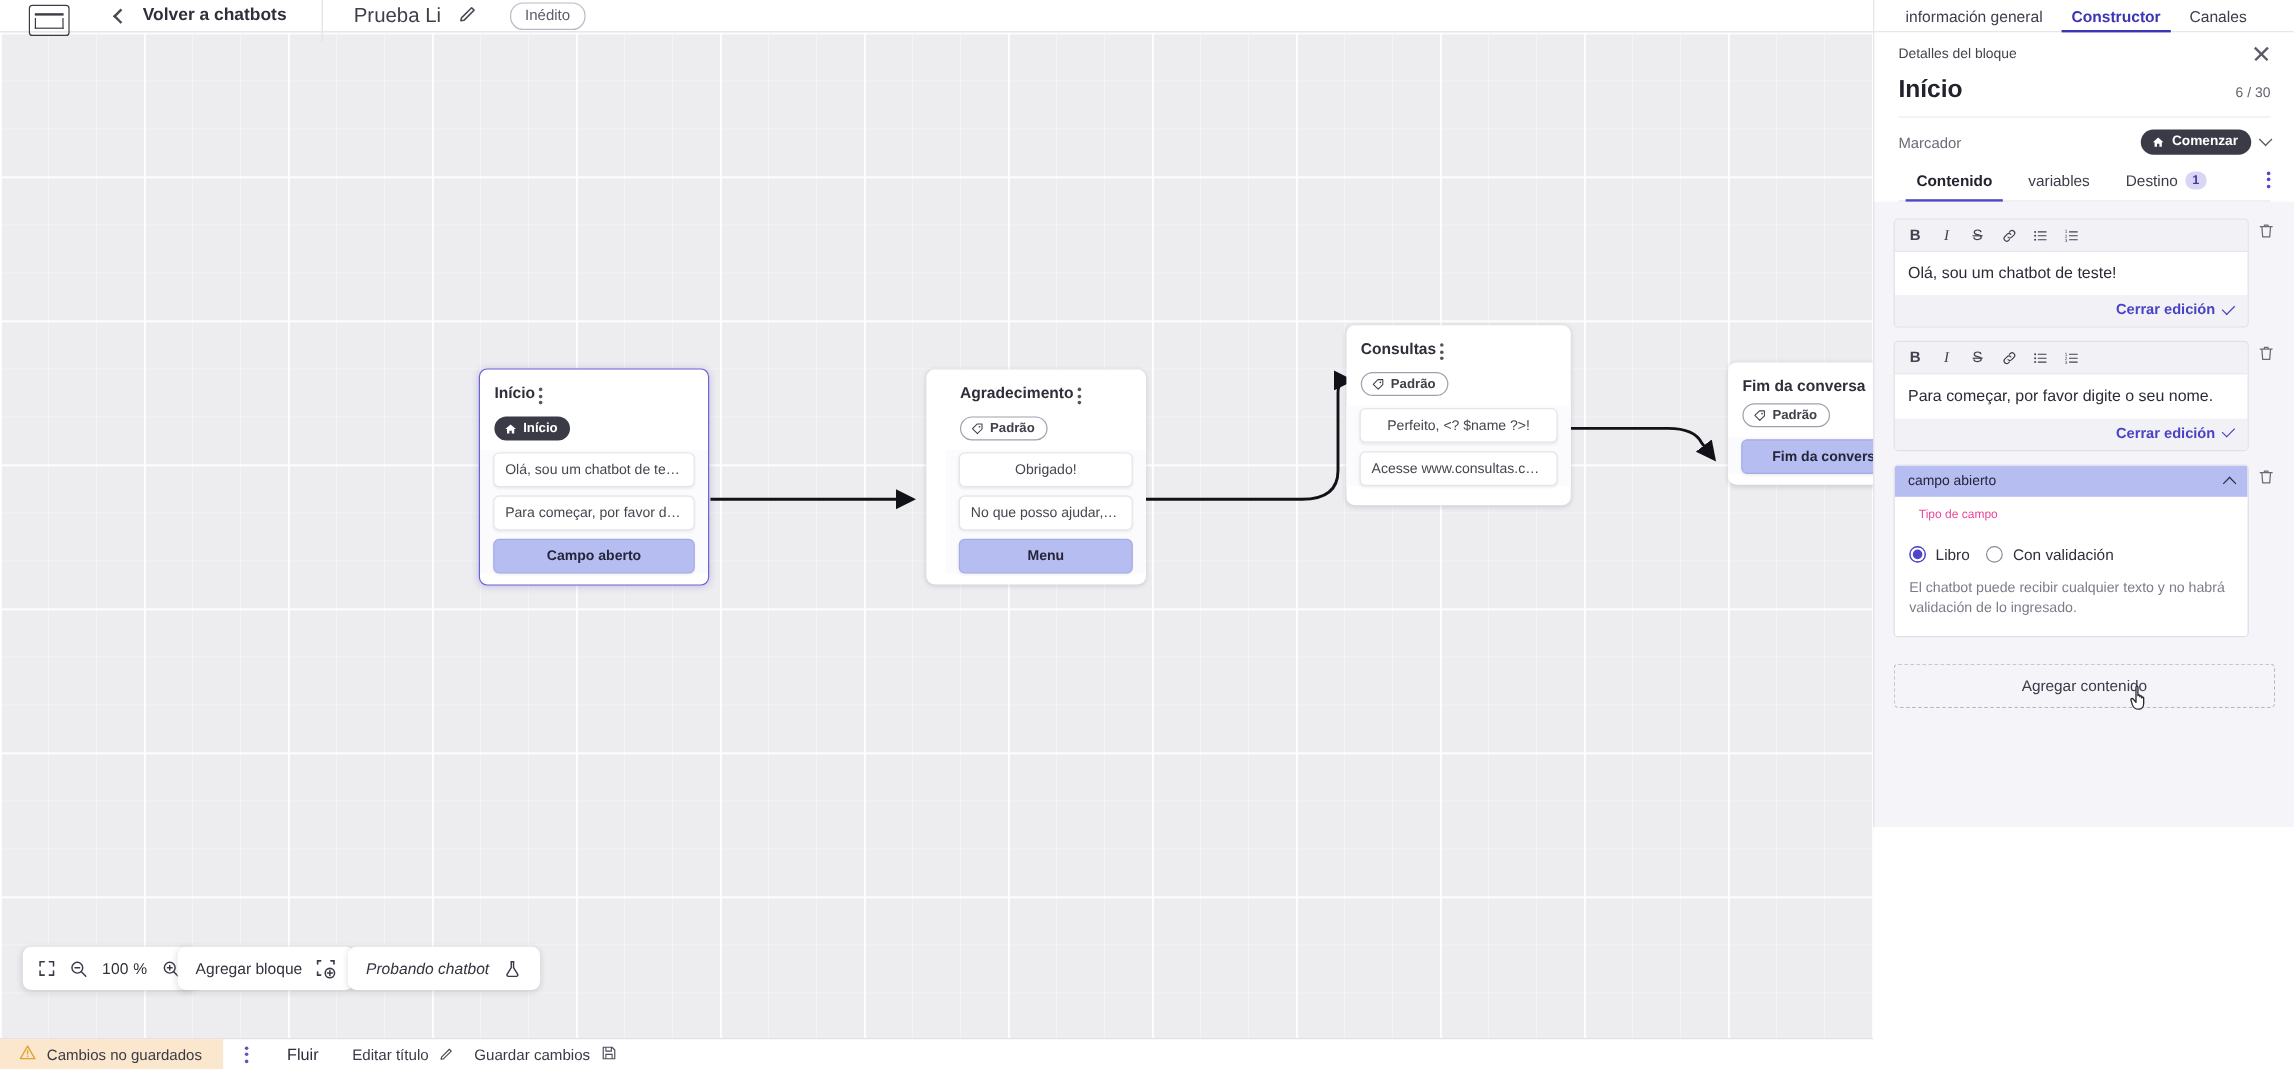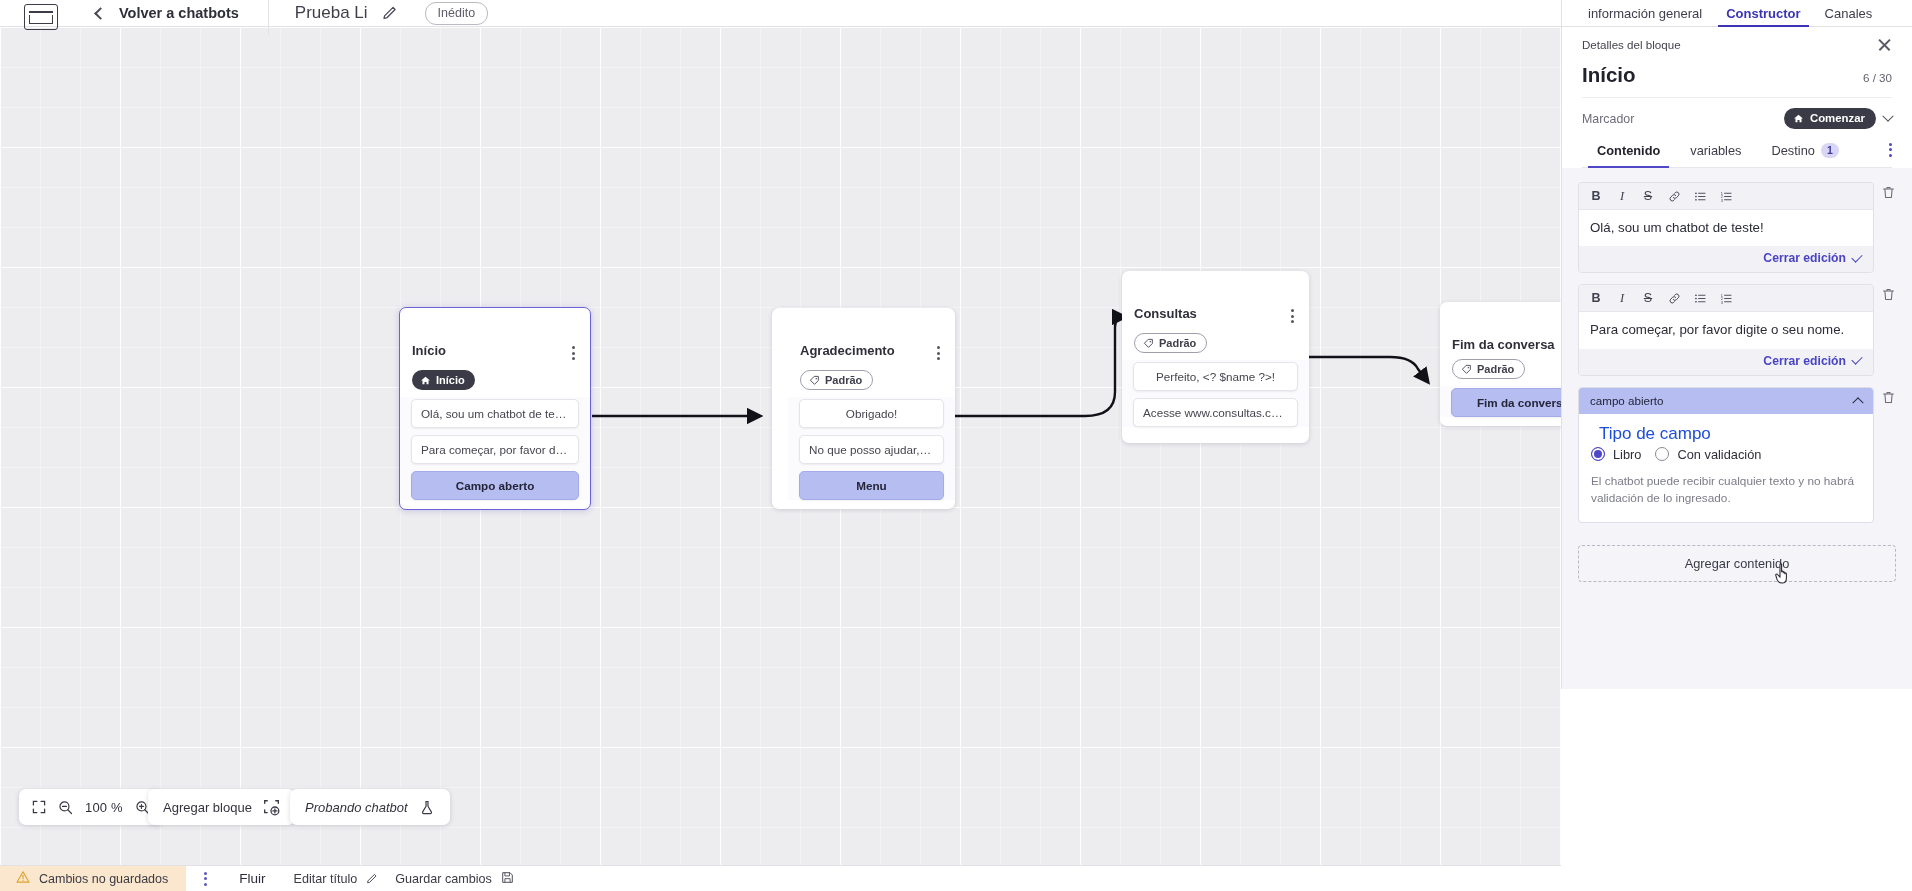--- a/index.html
+++ b/index.html
@@ -80,23 +80,22 @@
     border-radius: 7px;
     box-shadow: 0 1px 4px rgba(40,40,60,0.16);
     padding: 0 0 9px 0;
     z-index: 5;
   }
   .node.selected {
     border: 1.6px solid #6a63d6;
     box-shadow: 0 1px 6px rgba(70,60,170,0.22);
   }
   .node-head {
-    display: flex; align-items: flex-start; justify-content: space-between;
+    display: flex; align-items: flex-start; justify-content: flex-start;
     padding: 12px 12px 0 12px;
-    margin-top: 23px;
   }
   .node-title { font-size: 13px; font-weight: 700; color: #2f2f3a; }
   .kebab { display: flex; flex-direction: column; gap: 2.5px; padding: 3px 3px; cursor: pointer; }
   .kebab i { width: 3px; height: 3px; border-radius: 50%; background: #55555f; display: block; }
   .tagrow { padding: 7px 12px 7px 12px; }
   .tag-start {
     display: inline-flex; align-items: center; gap: 5px;
     background: #3b3b48; color: #fff; font-size: 11px; font-weight: 700;
     padding: 4px 10px 4px 8px; border-radius: 11px;
   }
@@ -275,21 +274,21 @@
   .fc-head {
     background: #b6bdf0; padding: 6px 11px 7px;
     display: flex; align-items: center; justify-content: space-between;
     font-size: 11.6px; color: #23233a;
   }
   .chev-u {
     width: 8px; height: 8px; border-left: 1.7px solid #2b2b42;
     border-top: 1.7px solid #2b2b42; transform: rotate(45deg) translate(2px,2px);
   }
   .fc-body { padding: 10px 12px 14px; }
-  .fc-lbl { font-size: 17px; color: #1d4ed8; margin: 0 0 3px 8px; }
+  .fc-lbl { font-size: 10px; color: #ec4899; margin: 0 0 20px 8px; }
   .radios { display: flex; align-items: center; gap: 14px; margin-bottom: 11px; }
   .radio { display: flex; align-items: center; gap: 8px; font-size: 12.8px; color: #2e2e3a; cursor: pointer; }
   .rdot {
     width: 14px; height: 14px; border-radius: 50%;
     border: 1.5px solid #8a8a99; background: #fff; flex: none;
   }
   .rdot.on { border-color: #4f46c8; background: #4f46c8; box-shadow: inset 0 0 0 2px #fff; }
   .fc-help { font-size: 11.8px; color: #7c7c89; line-height: 1.5; }
 
   .add-content {

